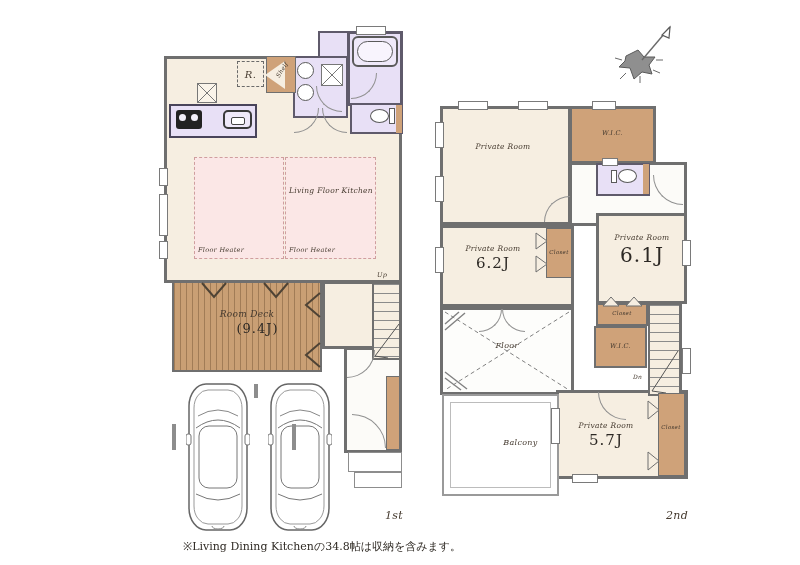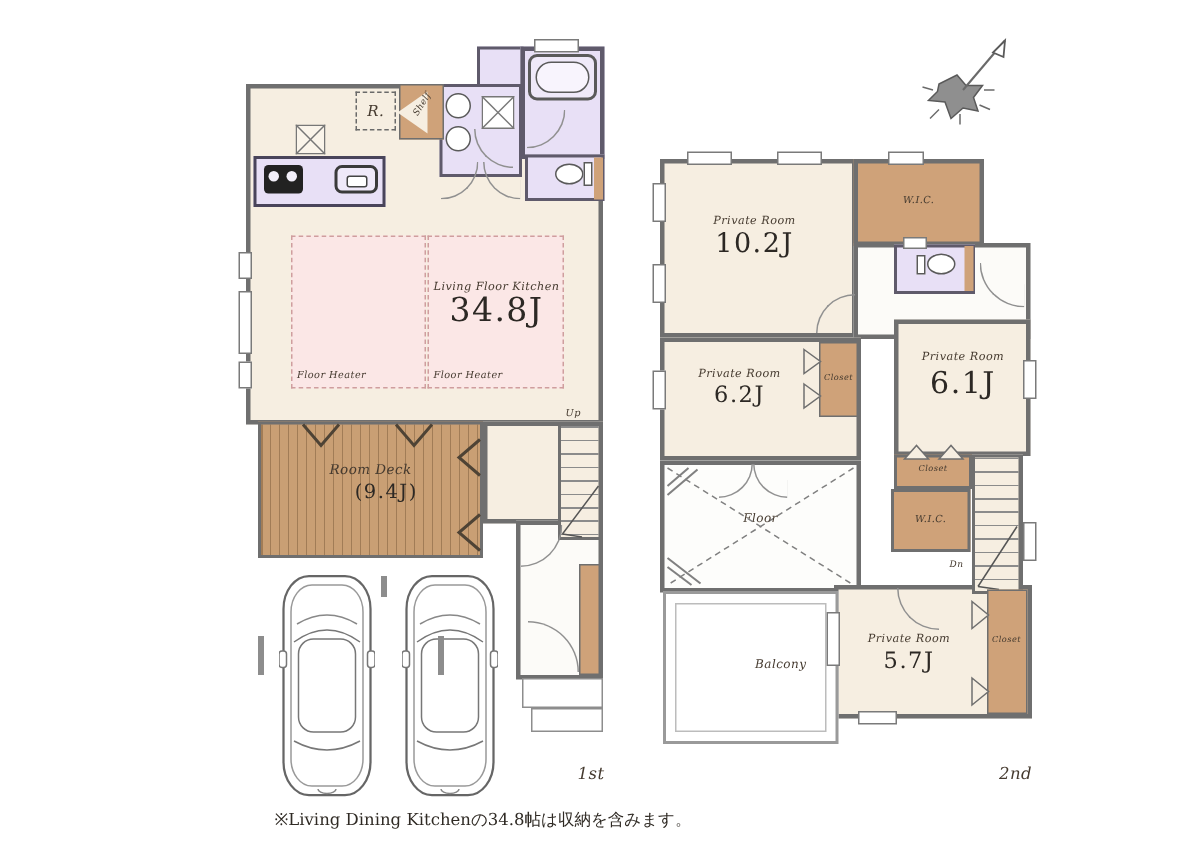--- a/index.html
+++ b/index.html
@@ -48,21 +48,20 @@
 
   <div class="lbl script" style="left:174px;top:309px;width:146px;font-size:9px">Room Deck</div>
   <div class="lbl sizej" style="left:174px;top:321px;width:167px;font-size:13px">(9.4J)</div>
 
   <div class="heater" style="left:194px;top:157px;width:90px;height:102px"></div>
   <div class="heater" style="left:285px;top:157px;width:91px;height:102px"></div>
   <div class="lbl script" style="left:198px;top:246px;font-size:6.5px;text-align:left">Floor Heater</div>
   <div class="lbl script" style="left:289px;top:246px;font-size:6.5px;text-align:left">Floor Heater</div>
 
   <div class="lbl script" style="left:287px;top:186px;width:88px;font-size:7.5px">Living Floor Kitchen</div>
-  <div class="lbl sizej" style="left:287px;top:195px;width:88px;font-size:22px">34.8J</div>
 
   <div class="room lav thin" style="left:318px;top:31px;width:31px;height:28px"></div>
   <div class="room lav" style="left:347px;top:31px;width:56px;height:75px"></div>
   <div class="fixture" style="left:352px;top:36px;width:46px;height:31px;border:2px solid #5a5a5a;border-radius:6px;background:#efe9f9">
     <div class="abs" style="left:3px;top:3px;right:3px;bottom:3px;border:1px solid #5a5a5a;border-radius:12px;background:#f8f4fd"></div>
   </div>
   <div class="room lav thin" style="left:293px;top:56px;width:55px;height:62px"></div>
   <div class="fixture oval" style="left:297px;top:62px;width:17px;height:17px"></div>
   <div class="fixture oval" style="left:297px;top:84px;width:17px;height:17px"></div>
   <svg class="fixture" style="left:321px;top:64px" width="22" height="22" viewBox="0 0 22 22">
@@ -150,21 +149,20 @@
   <div class="room" style="left:440px;top:106px;width:131px;height:119px"></div>
   <div class="room whitefloor" style="left:569px;top:162px;width:118px;height:64px"></div>
   <div class="room brown" style="left:569px;top:106px;width:87px;height:58px"></div>
   <div class="lbl script" style="left:569px;top:129px;width:87px;font-size:6.5px">W.I.C.</div>
   <div class="room lav thin" style="left:596px;top:163px;width:54px;height:33px"></div>
   <div class="fixture oval" style="left:618px;top:169px;width:19px;height:14px"></div>
   <div class="fixture" style="left:611px;top:170px;width:6px;height:13px;border:1.4px solid #5a5a5a;background:#fff"></div>
   <div class="abs brown" style="left:643px;top:164px;width:6px;height:30px;z-index:11"></div>
 
   <div class="lbl script" style="left:443px;top:142px;width:120px;font-size:7.5px">Private Room</div>
-  <div class="lbl sizej" style="left:443px;top:152px;width:120px;font-size:18px">10.2J</div>
 
   <div class="room" style="left:440px;top:225px;width:134px;height:82px"></div>
   <div class="abs brown" style="left:546px;top:228px;width:26px;height:50px;border:1px solid #6f6f6f;z-index:10"></div>
   <svg class="abs" style="left:535px;top:232px;z-index:11" width="13" height="42" viewBox="0 0 13 42">
     <polygon points="1,1 12,9 1,17" fill="#f6eee1" stroke="#6f6f6f"></polygon>
     <polygon points="1,24 12,32 1,40" fill="#f6eee1" stroke="#6f6f6f"></polygon>
   </svg>
   <div class="lbl script" style="left:544px;top:249px;width:30px;font-size:5.5px">Closet</div>
   <div class="lbl script" style="left:443px;top:244px;width:100px;font-size:7.5px">Private Room</div>
   <div class="lbl sizej" style="left:443px;top:254px;width:100px;font-size:15px">6.2J</div>

